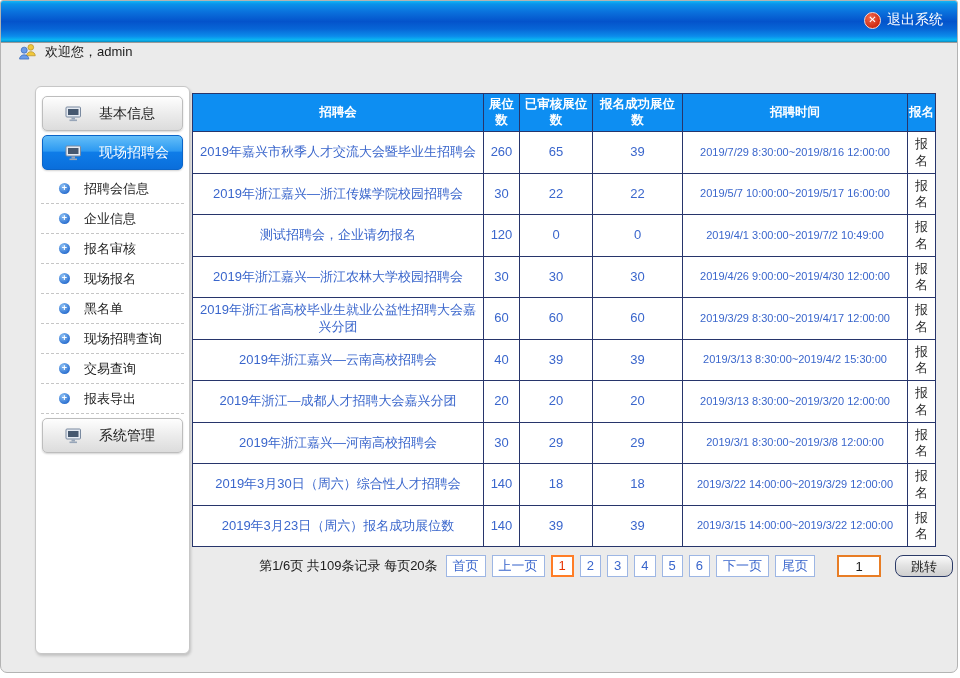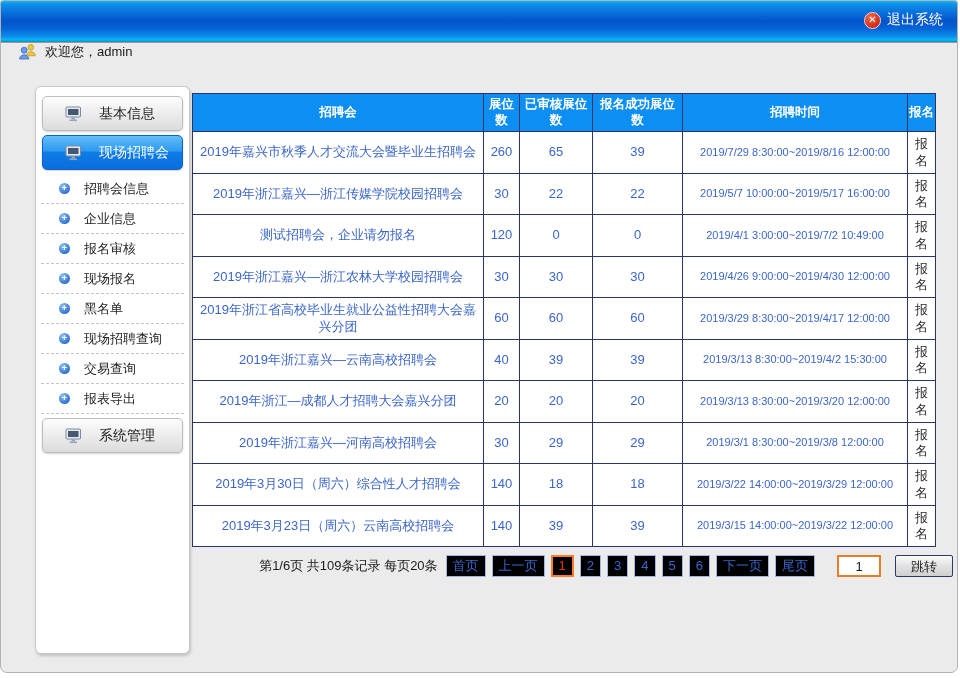--- a/index.html
+++ b/index.html
@@ -90,34 +90,34 @@
   .fair-table td.c-name { cursor: pointer; }
 
   
   .pagination {
     margin-top: 8px; width: 761px;
     display: flex; align-items: center; justify-content: flex-end; gap: 6px;
     font-size: 13px;
   }
   .pg-text { color: #1b1b1b; margin-right: 2px; }
   .pg-link {
-    border: 1px solid #9db6e4; background: #000000; color: #3a66cc;
+    border: 1px solid #9db6e4; background: #ffffff; color: #3a66cc;
     padding: 2px 6px; cursor: pointer; text-decoration: none; line-height: 1.2;
   }
   .pg-pages { display: contents; }
   .pg-link.current { border: 2px solid #ff7d26; color: #e83300; padding: 1px 6px; }
   .pg-input {
     width: 44px; height: 22px; margin-left: 16px;
     border: 2px solid #e87d25; background: #ffffff;
     text-align: center; font-size: 13px; color: #1b1b1b;
     font-family: "Liberation Sans", "DejaVu Sans", sans-serif;
   }
   .pg-btn {
     margin-left: 8px; padding: 2px 15px; height: 22px;
-    border: 1px solid #2b3a67; border-radius: 2px;
+    border: 1px solid #2b3a67; border-radius: 8px;
     background: linear-gradient(180deg, #fafafa 0%, #e2e2e2 50%, #cfcfcf 100%);
     font-size: 13px; color: #1c1c1c; cursor: pointer;
     font-family: "Liberation Sans", "DejaVu Sans", sans-serif;
   }
 </style>
 </head>
 <body>
 
 <div class="page">
 
@@ -295,21 +295,21 @@
   </tr>
           <tr>
     <td class="c-name">2019年3月30日（周六）综合性人才招聘会</td>
     <td class="c-num">140</td>
     <td class="c-num">18</td>
     <td class="c-num">18</td>
     <td class="c-time">2019/3/22 14:00:00~2019/3/29 12:00:00</td>
     <td class="c-action">报名</td>
   </tr>
           <tr>
-    <td class="c-name">2019年3月23日（周六）云南高校招聘会</td>
+    <td class="c-name">2019年3月23日（周六）报名成功展位数</td>
     <td class="c-num">140</td>
     <td class="c-num">39</td>
     <td class="c-num">39</td>
     <td class="c-time">2019/3/15 14:00:00~2019/3/22 12:00:00</td>
     <td class="c-action">报名</td>
   </tr>
         </tbody>
     </table>
 
     <div class="pagination">

